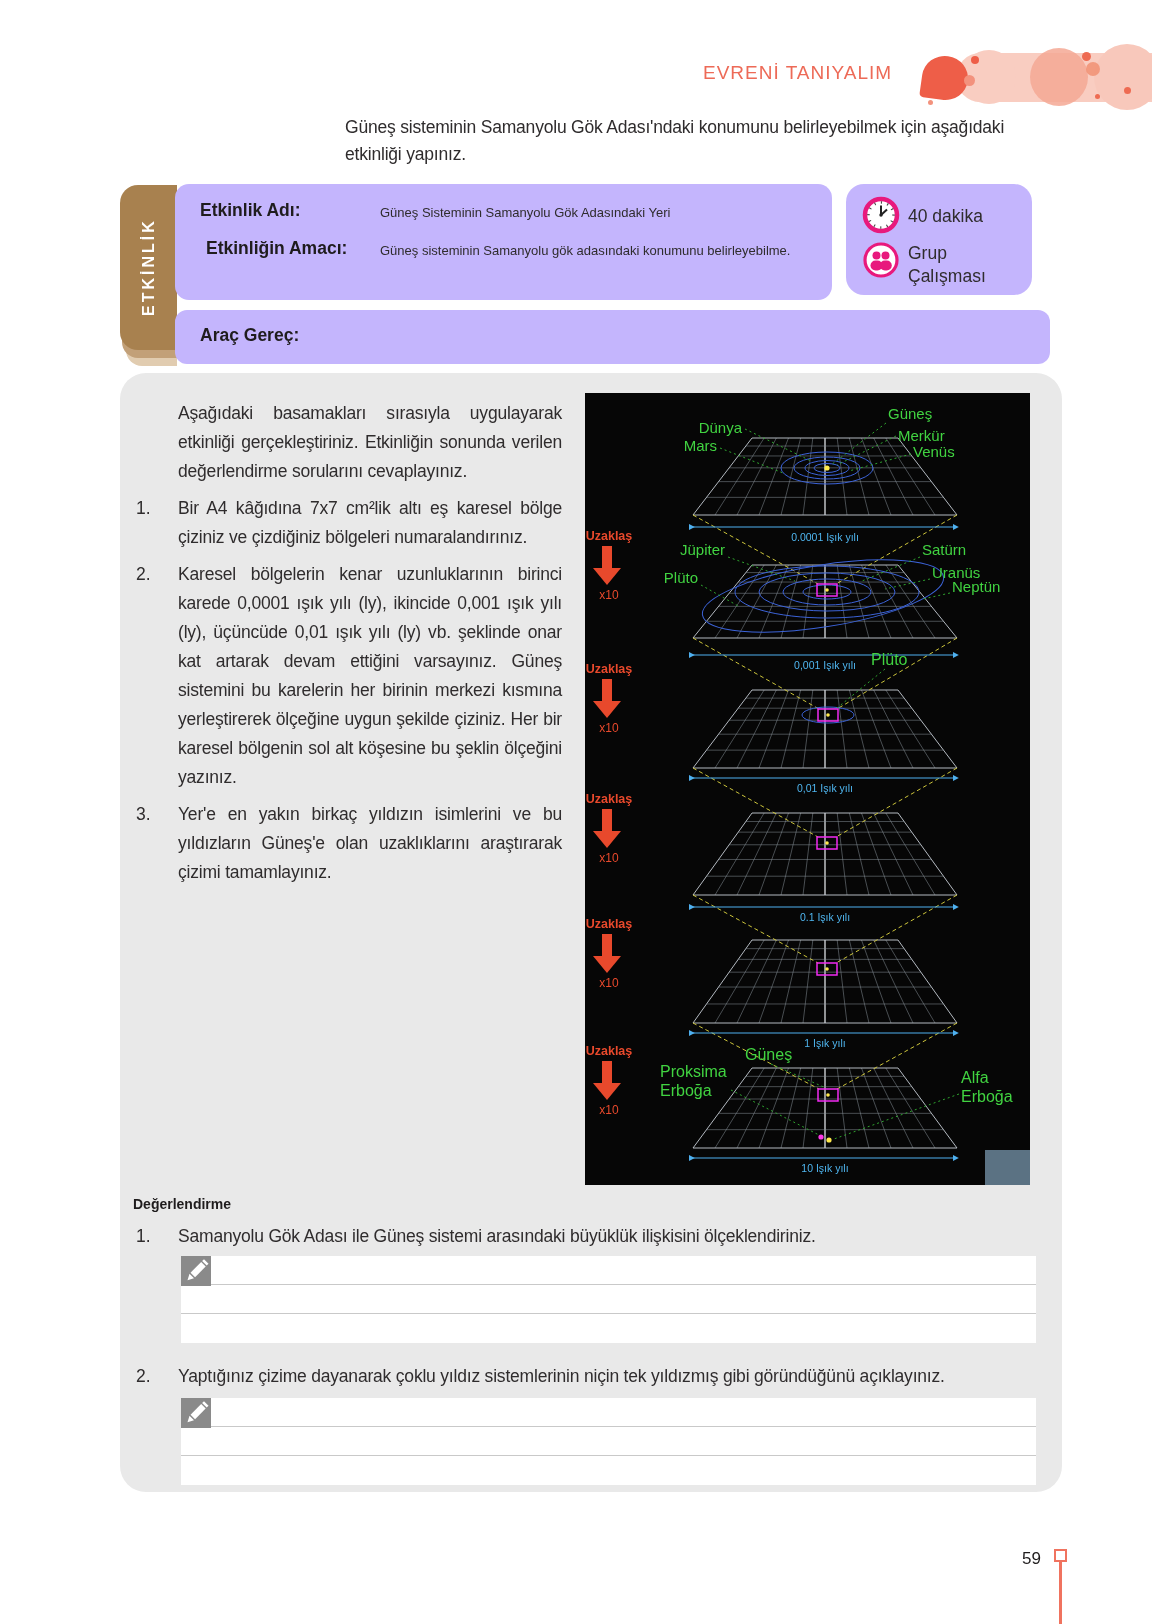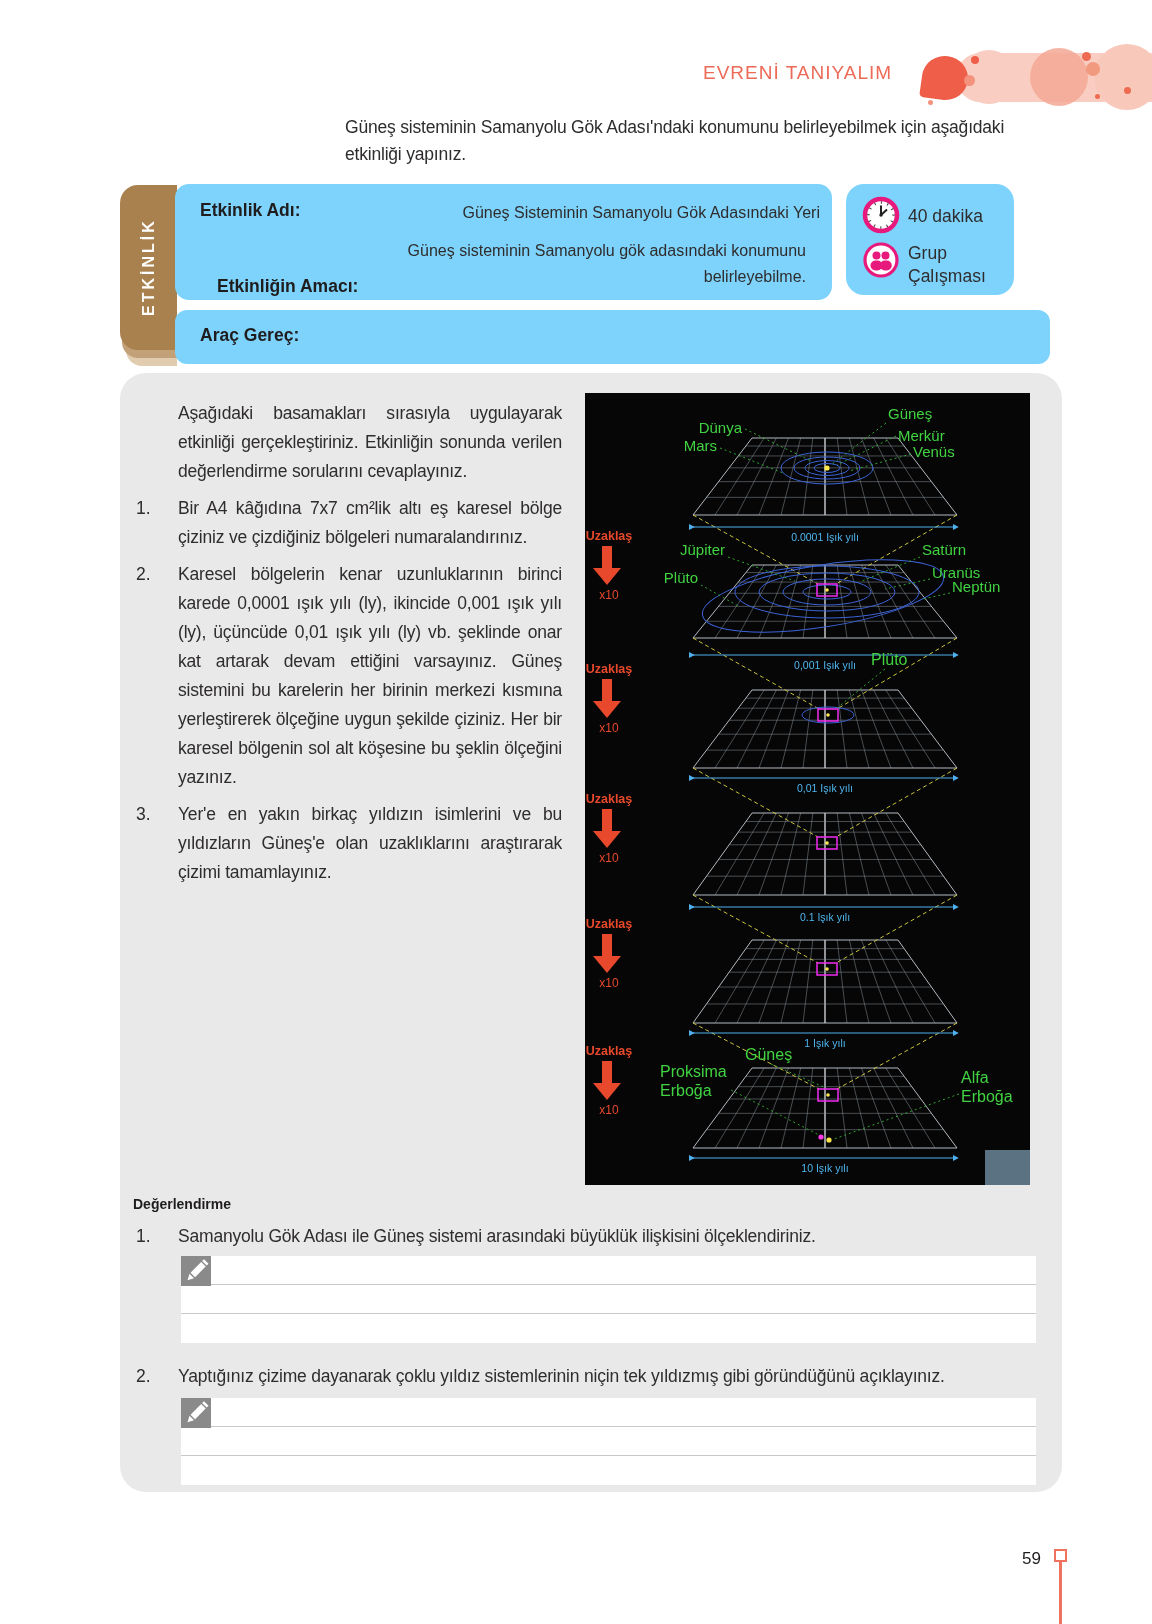--- a/index.html
+++ b/index.html
@@ -7,23 +7,23 @@
         font-family:"Liberation Sans",sans-serif;color:#2f2c2d;overflow:hidden;}
   .abs{position:absolute;}
   .circ{position:absolute;border-radius:50%;}
   
   .banner-title{font-size:19px;letter-spacing:1px;color:#ed6a57;}
   
   .tab{background:#a8814f;border-radius:18px 0 0 18px;}
   .tab-label{writing-mode:vertical-rl;transform:rotate(180deg);color:#fff;font-weight:bold;
              font-size:16px;letter-spacing:3px;width:100%;height:100%;display:flex;
              align-items:center;justify-content:center;}
-  .graybox{background:#7dd3fc;border-radius:14px;}
+  .graybox{background:#c4b5fd;border-radius:14px;}
   .fieldlabel{font-weight:bold;font-size:17.5px;color:#1f1c1d;}
-  .fieldvalue{font-size:16px;color:#2f2c2d;line-height:26px;text-align:right;}
+  .fieldvalue{font-size:13px;color:#2f2c2d;line-height:26px;}
   .badge-text{font-size:17.5px;color:#2f2c2d;line-height:23px;}
   
   .bigbox{background:#e9e9e9;border-radius:26px;}
   .bodytext{font-size:17.5px;line-height:29px;text-align:justify;letter-spacing:-0.2px;}
   .instr-item{display:flex;margin-top:8px;}
   .instr-num{width:42px;flex:0 0 42px;font-size:17.5px;line-height:29px;}
   .instr-txt{width:384px;}
   
   .diagram{background:#060606;}
   
@@ -61,25 +61,25 @@
 
   <div class="abs" style="left:126px;top:330px;width:51px;height:36px;background:#e1ccb0;border-radius:16px 0 0 16px;"></div>
   <div class="abs" style="left:122px;top:318px;width:55px;height:40px;background:#c2a078;border-radius:16px 0 0 16px;"></div>
   <div class="abs tab" style="left:120px;top:185px;width:57px;height:165px;">
     <div class="tab-label">ETKİNLİK</div>
   </div>
 
   <div class="abs graybox" style="left:175px;top:184px;width:657px;height:116px;">
     <span class="abs fieldlabel" style="left:25px;top:16px;">Etkinlik Adı:</span>
     <span class="abs fieldvalue" style="left:205px;top:16px;width:440px;">Güneş Sisteminin Samanyolu Gök Adasındaki Yeri</span>
-    <span class="abs fieldlabel" style="left:42px;top:54px;margin-top:38px;">Etkinliğin Amacı:</span>
+    <span class="abs fieldlabel" style="left:31px;top:54px;">Etkinliğin Amacı:</span>
     <span class="abs fieldvalue" style="left:205px;top:54px;width:426px;">Güneş sisteminin Samanyolu gök adasındaki konumunu belirleyebilme.</span>
   </div>
 
-  <div class="abs graybox" style="left:846px;top:184px;width:168px;height:111px;border-radius:18px;">
+  <div class="abs graybox" style="left:846px;top:184px;width:186px;height:111px;border-radius:18px;">
     <svg class="abs" style="left:16px;top:12px;" width="38" height="38" viewBox="0 0 38 38">
       <circle cx="19" cy="19" r="16" fill="#fff" stroke="#e8197d" stroke-width="4.5"></circle>
       <circle cx="19" cy="19" r="12.5" fill="none" stroke="#444" stroke-width="2.6" stroke-dasharray="1.1 5.44" transform="rotate(-2 19 19)"></circle>
       <line x1="19" y1="19" x2="19" y2="9.5" stroke="#222" stroke-width="2"></line>
       <line x1="19" y1="19" x2="25" y2="13.5" stroke="#222" stroke-width="2"></line>
       <circle cx="19" cy="19" r="1.7" fill="#222"></circle>
     </svg>
     <span class="abs badge-text" style="left:62px;top:21px;">40 dakika</span>
     <svg class="abs" style="left:16px;top:57px;" width="38" height="38" viewBox="0 0 38 38">
       <defs>

